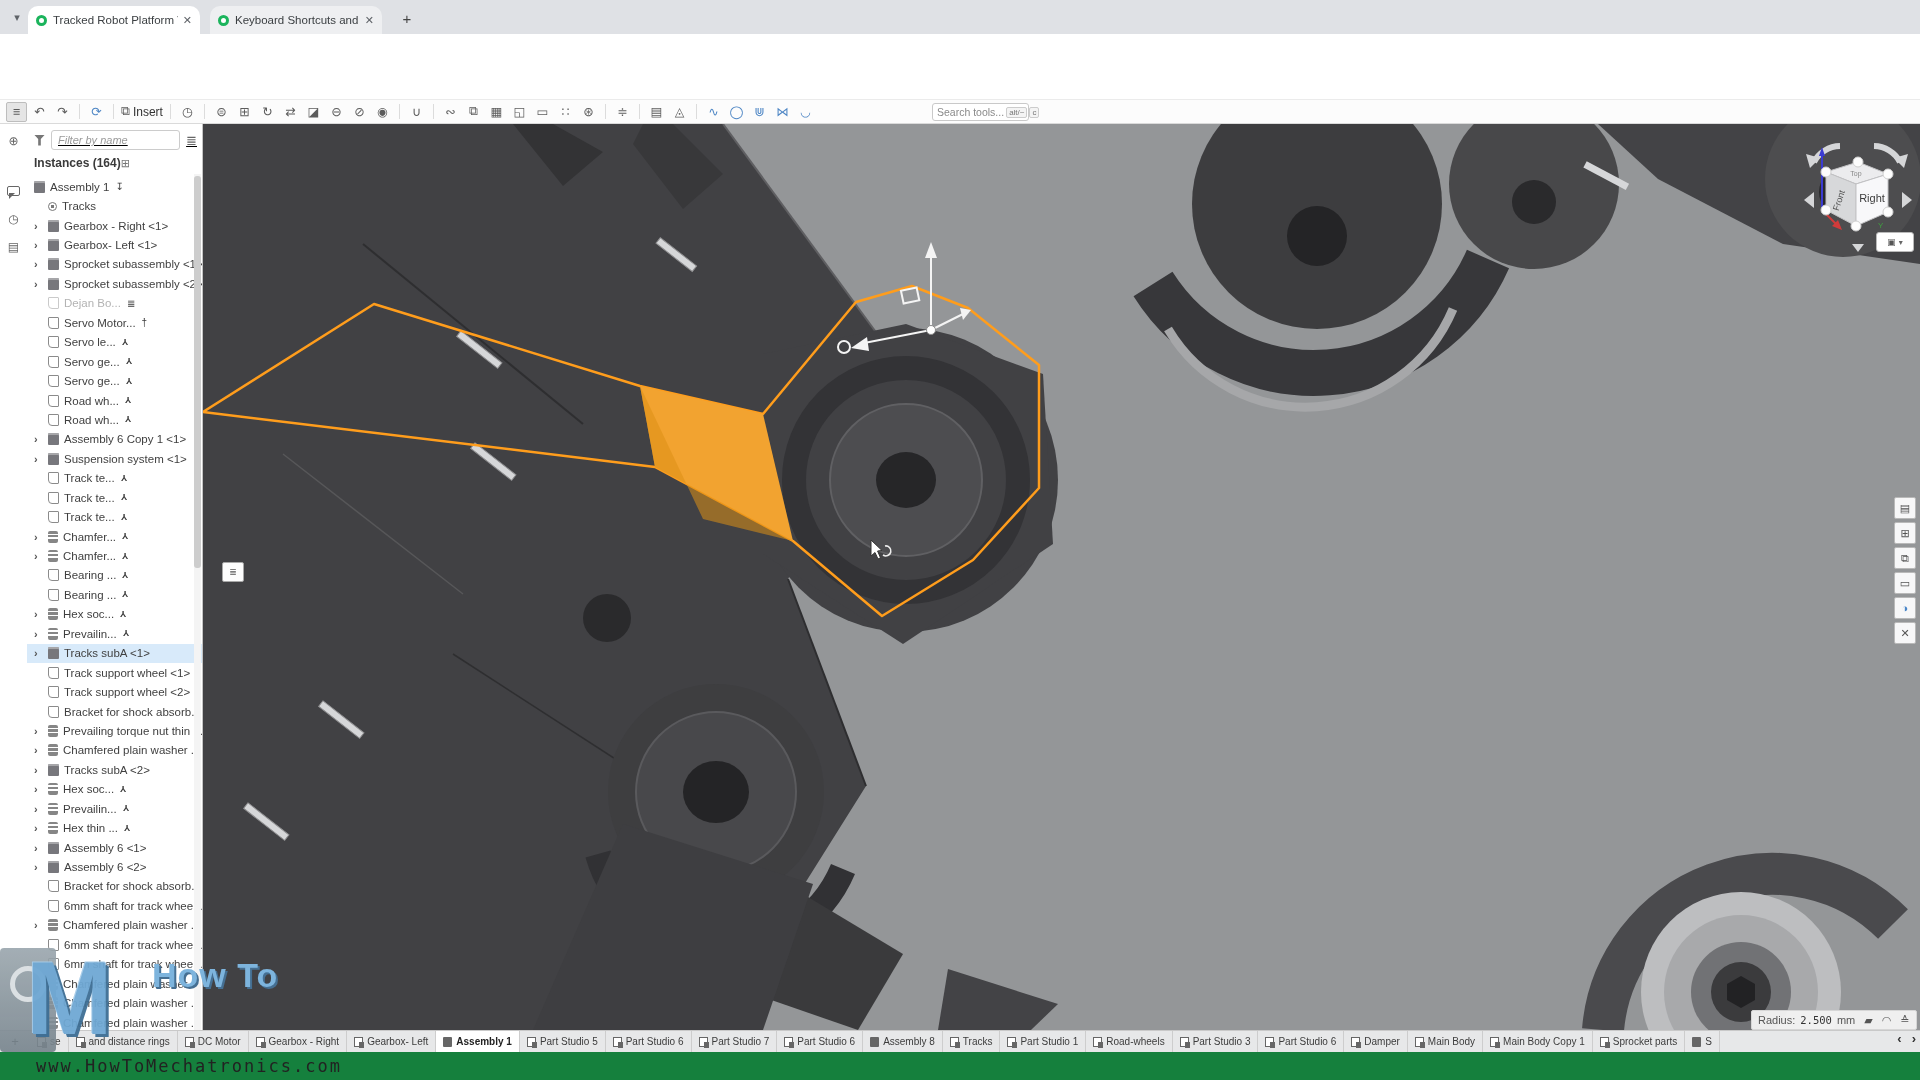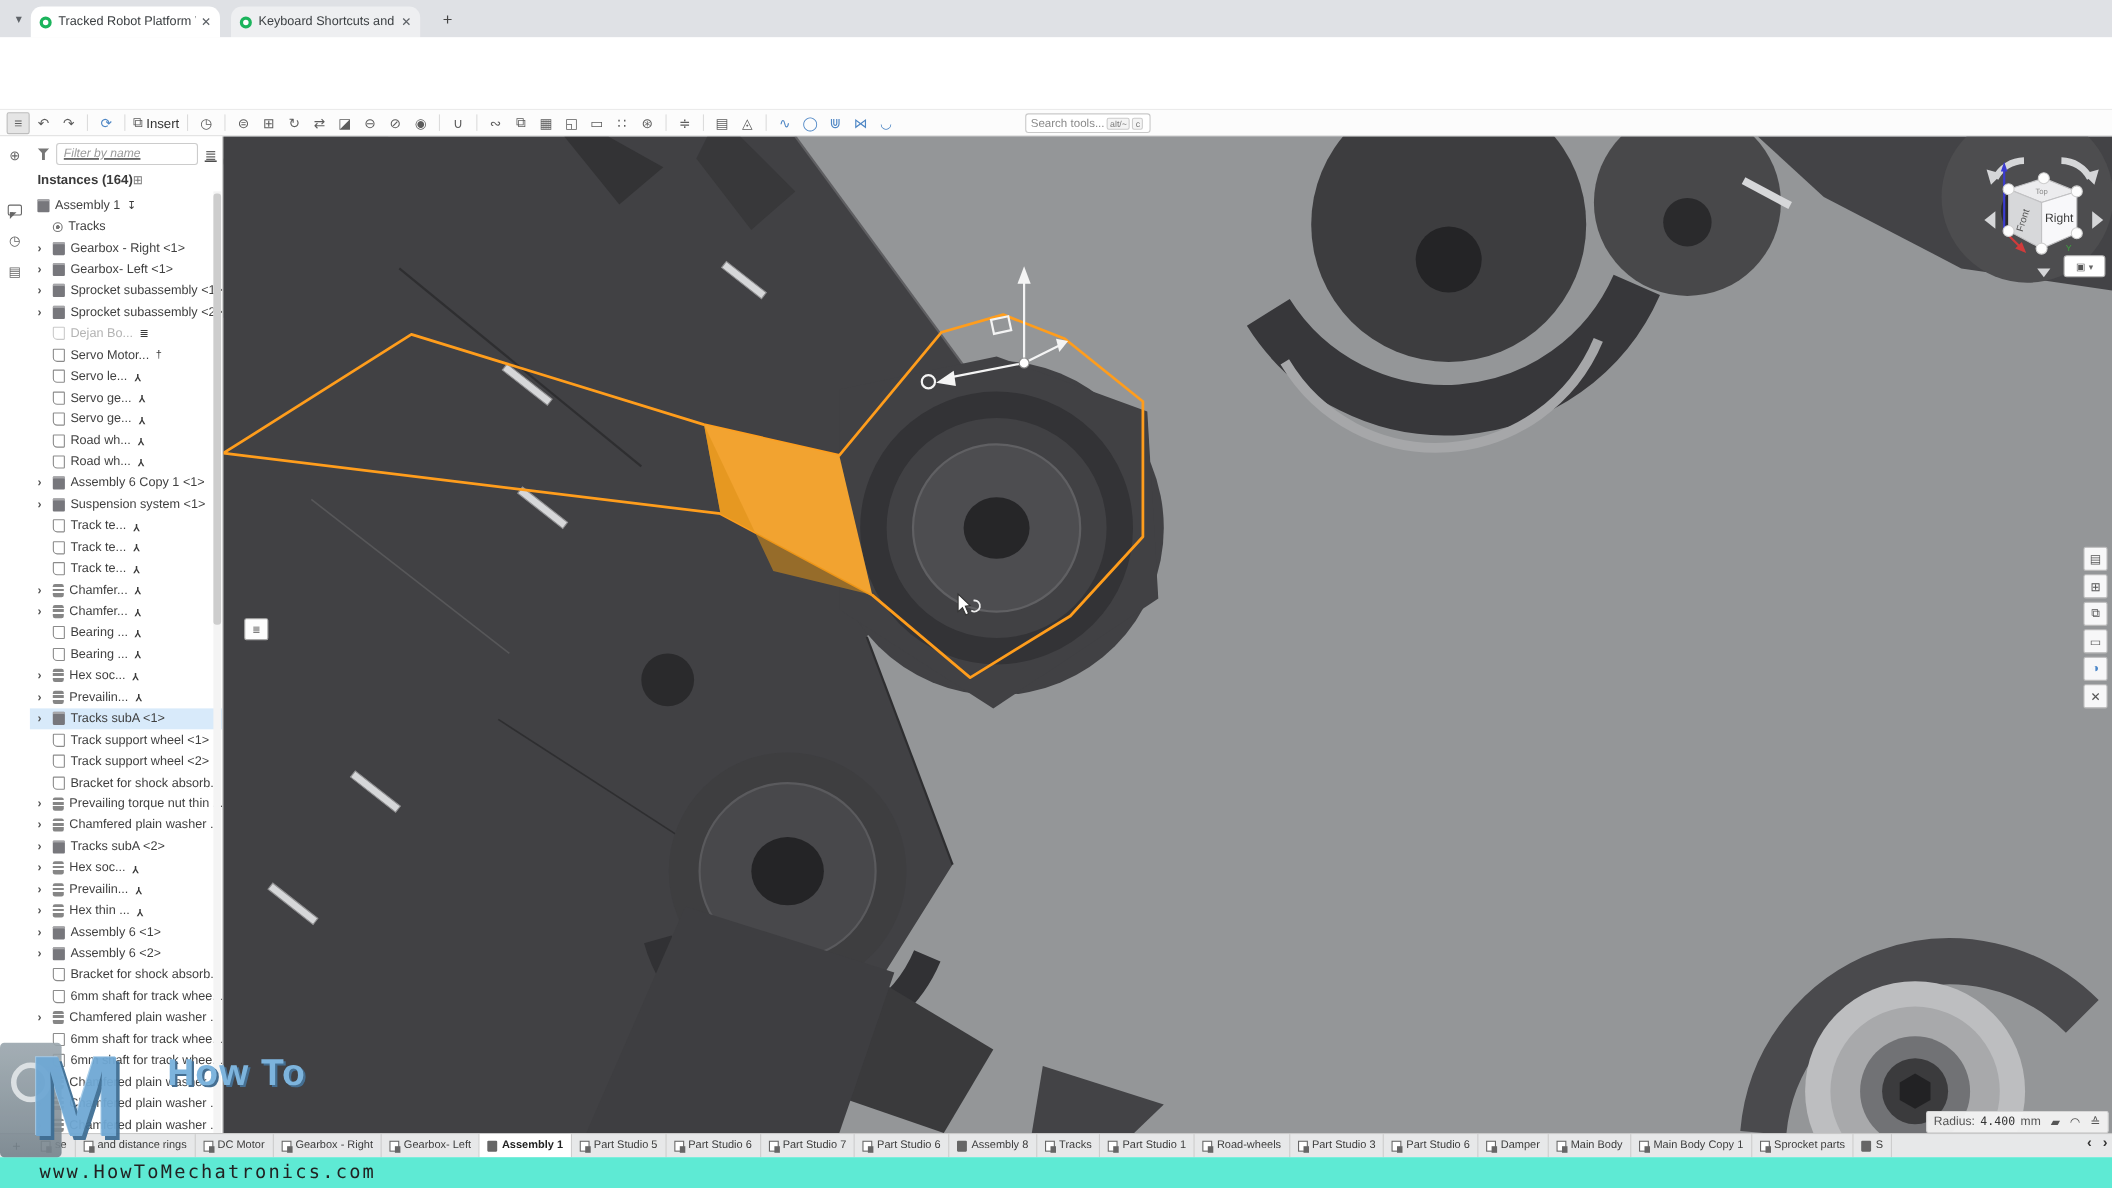--- a/index.html
+++ b/index.html
@@ -68,21 +68,21 @@
   
   #toolbar{position:absolute;left:0;top:100px;width:1920px;height:24px;background:#fcfcfc;border-bottom:1px solid #dadada;
     box-sizing:border-box;display:flex;align-items:center;padding-left:5px;}
   .tb{min-width:21px;height:20px;display:flex;align-items:center;justify-content:center;font-size:12.5px;color:#5c5c5c;
     margin:0 1px;border:1px solid transparent;box-sizing:border-box;}
   .tb.active{background:#e5e5e5;border:1px solid #bdbdbd;border-radius:2px;}
   .tb.accent{color:#4f87c5;}
   .tb .lbl{font-size:12px;margin-left:3px;color:#333;}
   .tb .lbl:empty{display:none;}
   .tbdiv{width:1px;height:15px;background:#dcdcdc;margin:0 5px;flex:none;}
-  #tool-search{margin-left:7px;width:114px;height:18px;border:1px solid #c9c9c9;border-radius:3px;background:#fff;
+  #tool-search{margin-left:7px;width:97px;height:18px;border:1px solid #c9c9c9;border-radius:3px;background:#fff;
     display:flex;align-items:center;padding:0 4px;box-sizing:border-box;font-size:10.5px;color:#8a8a8a;white-space:nowrap;}
   kbd{border:1px solid #ccc;background:#f4f4f4;border-radius:2px;font-size:8px;padding:0 2px;margin-left:2px;color:#777;
     font-family:"Liberation Sans",sans-serif;}
 
   
   #rail{position:absolute;left:0;top:124px;width:27px;height:906px;background:#fff;}
   .rail-btn{position:absolute;left:5px;width:17px;height:17px;color:#666;font-size:12px;display:flex;align-items:center;justify-content:center;}
   .bubble{width:11px;height:8px;border:1.5px solid #666;border-radius:2px;position:relative;}
   .bubble::after{content:"";position:absolute;left:1px;bottom:-4px;border:3px solid transparent;border-top-color:#666;border-left-color:#666;width:0;height:0;}
 
@@ -138,21 +138,21 @@
   #bottomtabs{position:absolute;left:0;top:1030px;width:1920px;height:22px;background:#e7e8e9;border-top:1px solid #c9c9c9;
     display:flex;align-items:stretch;font-size:10px;color:#3c3c3c;box-sizing:border-box;overflow:hidden;}
   .addtab{width:30px;display:flex;align-items:center;justify-content:center;font-size:13px;color:#333;flex:none;}
   .btab{display:flex;align-items:center;gap:4px;padding:0 7px;border-right:1px solid #cdcdcd;white-space:nowrap;flex:none;}
   .btab.active{background:#fff;font-weight:bold;color:#222;}
   .ticon{width:9px;height:10px;position:relative;flex:none;}
   .btab.ti-part .ticon{border:1px solid #666;background:#fff;box-sizing:border-box;}
   .btab.ti-part .ticon::after{content:"";position:absolute;right:-2px;bottom:-2px;width:5px;height:6px;background:#666;}
   .btab.ti-asm .ticon{background:#666;border-radius:1px;}
   .tabnav{position:absolute;right:4px;top:1031px;display:flex;gap:10px;font-size:13px;font-weight:bold;color:#333;z-index:6;}
-  #sitebar{position:absolute;left:0;top:1052px;width:1920px;height:28px;background:#5eead4;display:flex;align-items:center;}
+  #sitebar{position:absolute;left:0;top:1052px;width:1920px;height:28px;background:#15803d;display:flex;align-items:center;}
   #sitebar .url{margin-left:36px;font-family:"DejaVu Sans Mono",monospace;font-size:17px;letter-spacing:2px;color:#222;}
 
   
   #watermark{position:absolute;left:0;top:0;width:1920px;height:1080px;pointer-events:none;z-index:60;}
   .wm-machine{position:absolute;left:0;top:948px;width:56px;height:104px;background:linear-gradient(#9aa6ad,#76838c);
     border-radius:4px;opacity:.9;}
   .wm-machine::after{content:"";position:absolute;left:10px;top:18px;width:26px;height:26px;border:5px solid #d8dde0;border-radius:50%;}
   .wm-m{position:absolute;left:26px;top:946px;font-size:104px;font-weight:bold;line-height:1;color:#6fa8d4;
     text-shadow:3px 3px 0 #3e6e94,-1px -1px 0 #a5cbe8;opacity:.95;}
   .wm-howto{position:absolute;left:152px;top:956px;font-size:34px;font-weight:bold;color:#7db4dd;
@@ -770,21 +770,21 @@
       <div class="dock-btn accent">
         <span>◑</span>
       </div>
       <div class="dock-btn">
         <span>✕</span>
       </div>
     </div>
 
   <div id="measure">
     <span>Radius:</span>
-    <span class="val">4.400</span>
+    <span class="val">2.500</span>
     <span>mm</span>
     <span class="mic">▰</span>
     <span class="mic">◠</span>
     <span class="mic">≙</span>
   </div>
 
   <div id="bottomtabs">
     <div class="addtab">+</div>
     <div style="display:flex;align-items:stretch;">
 

